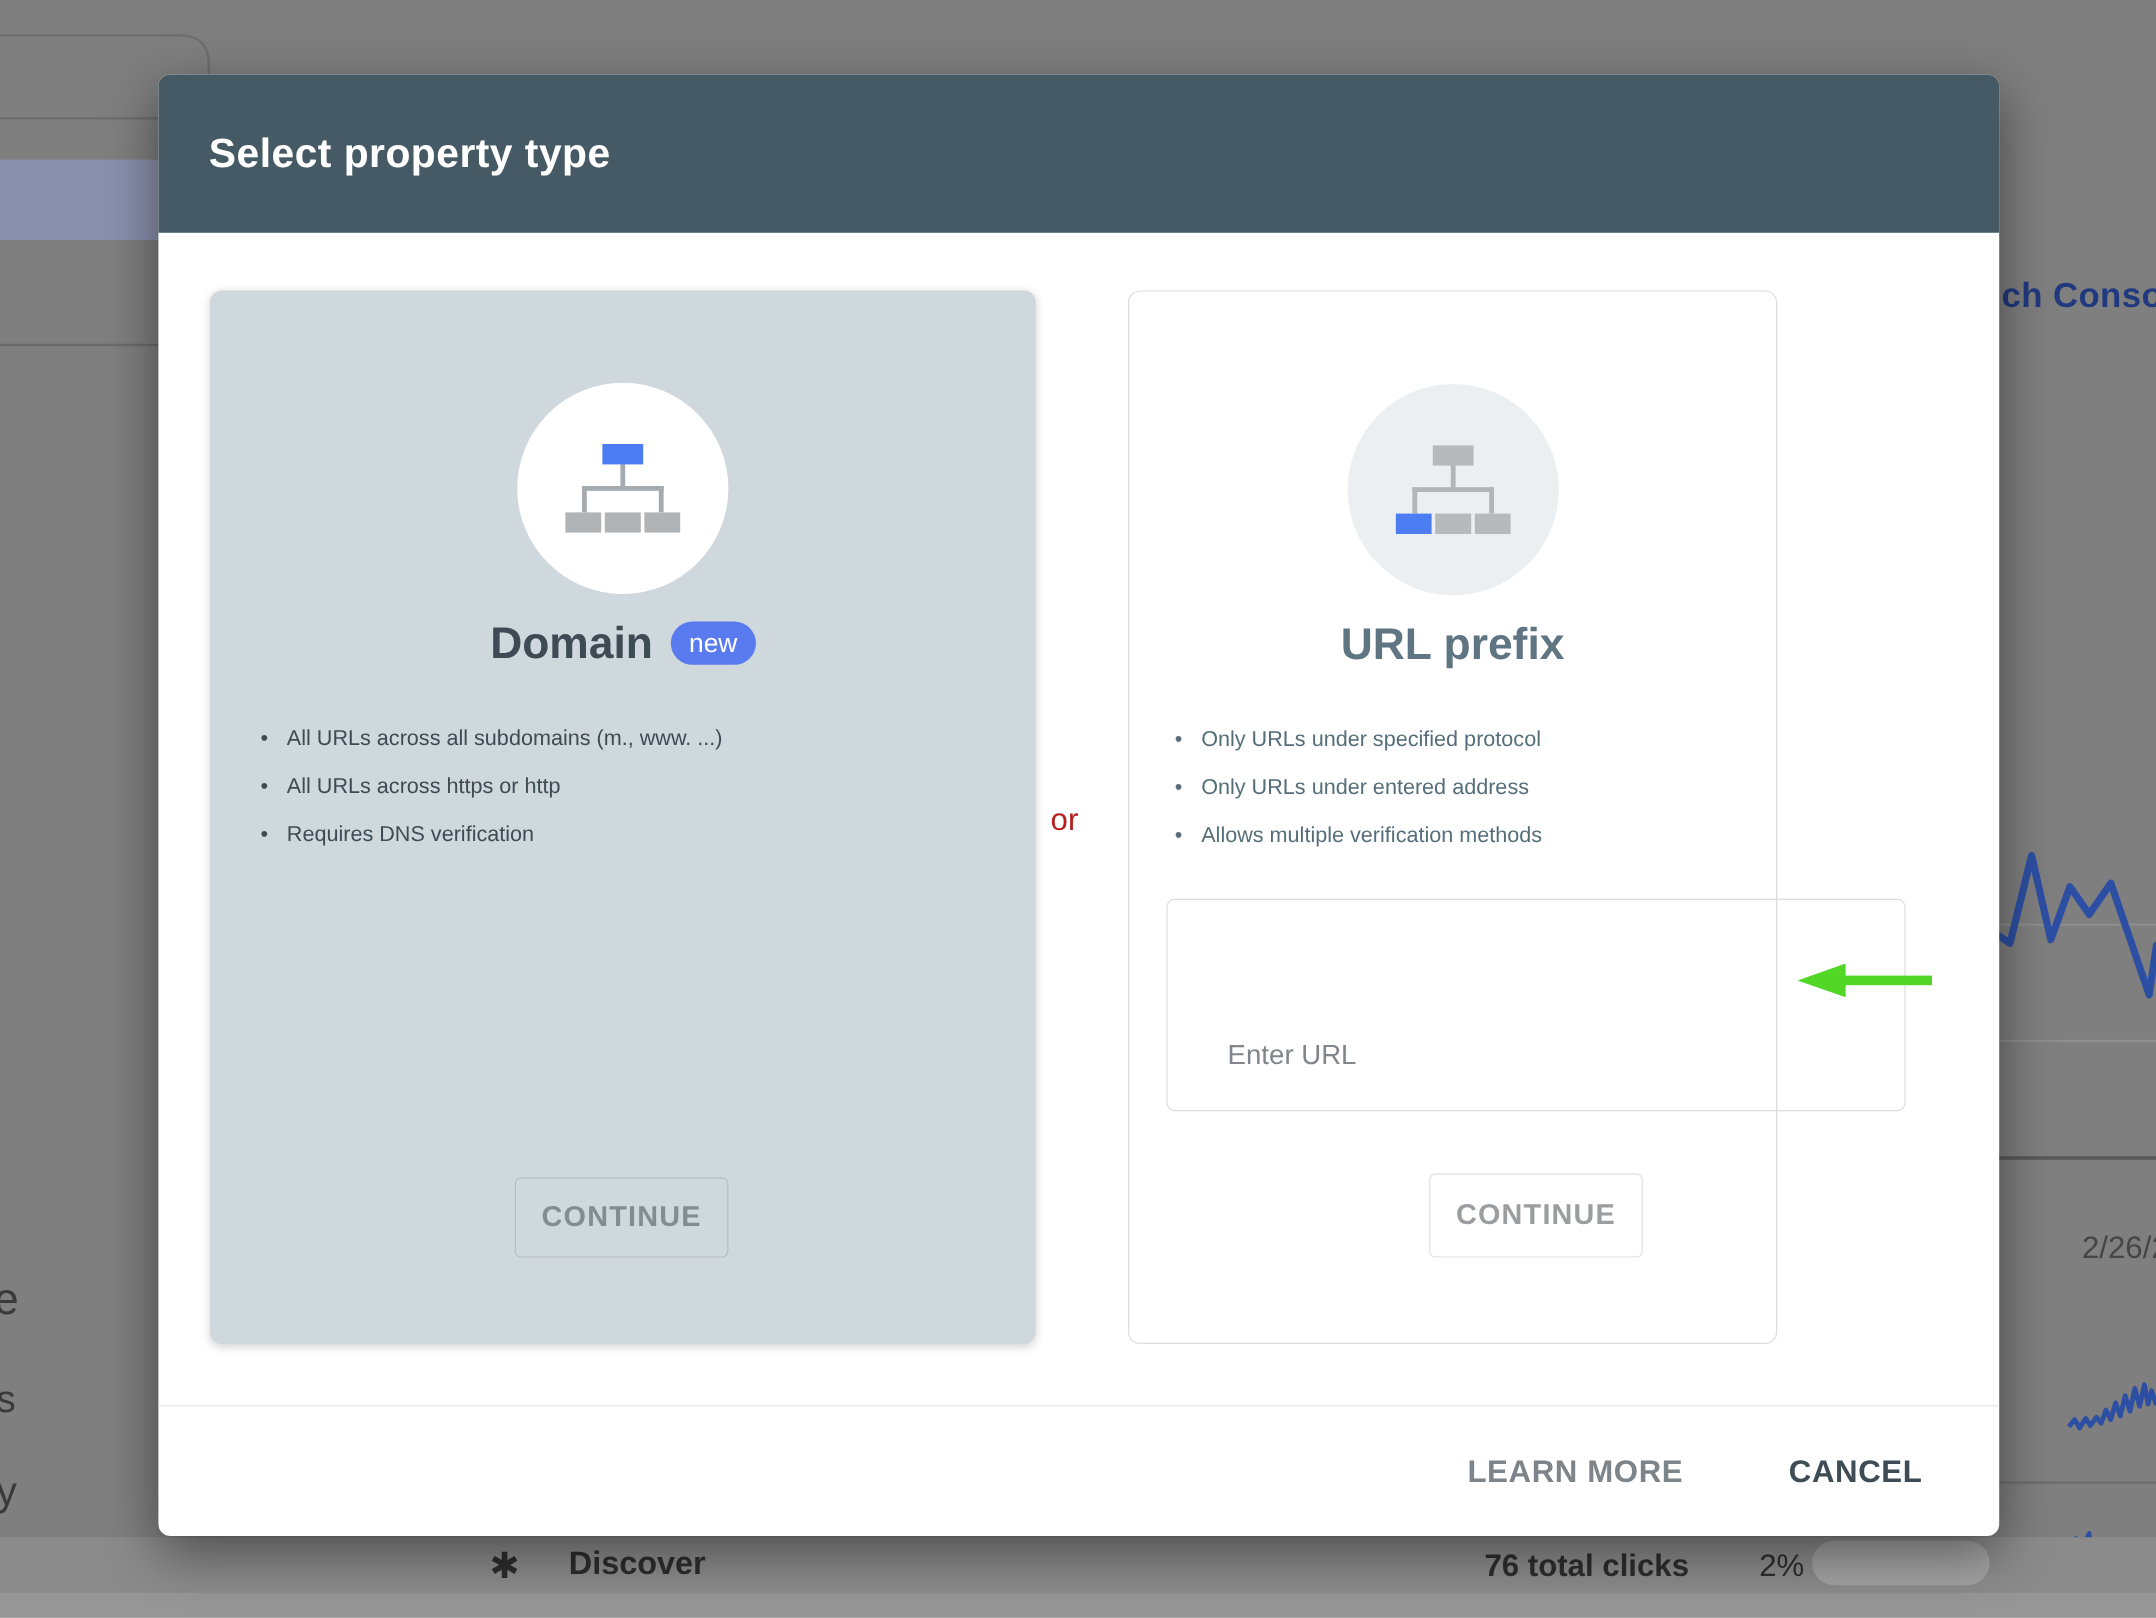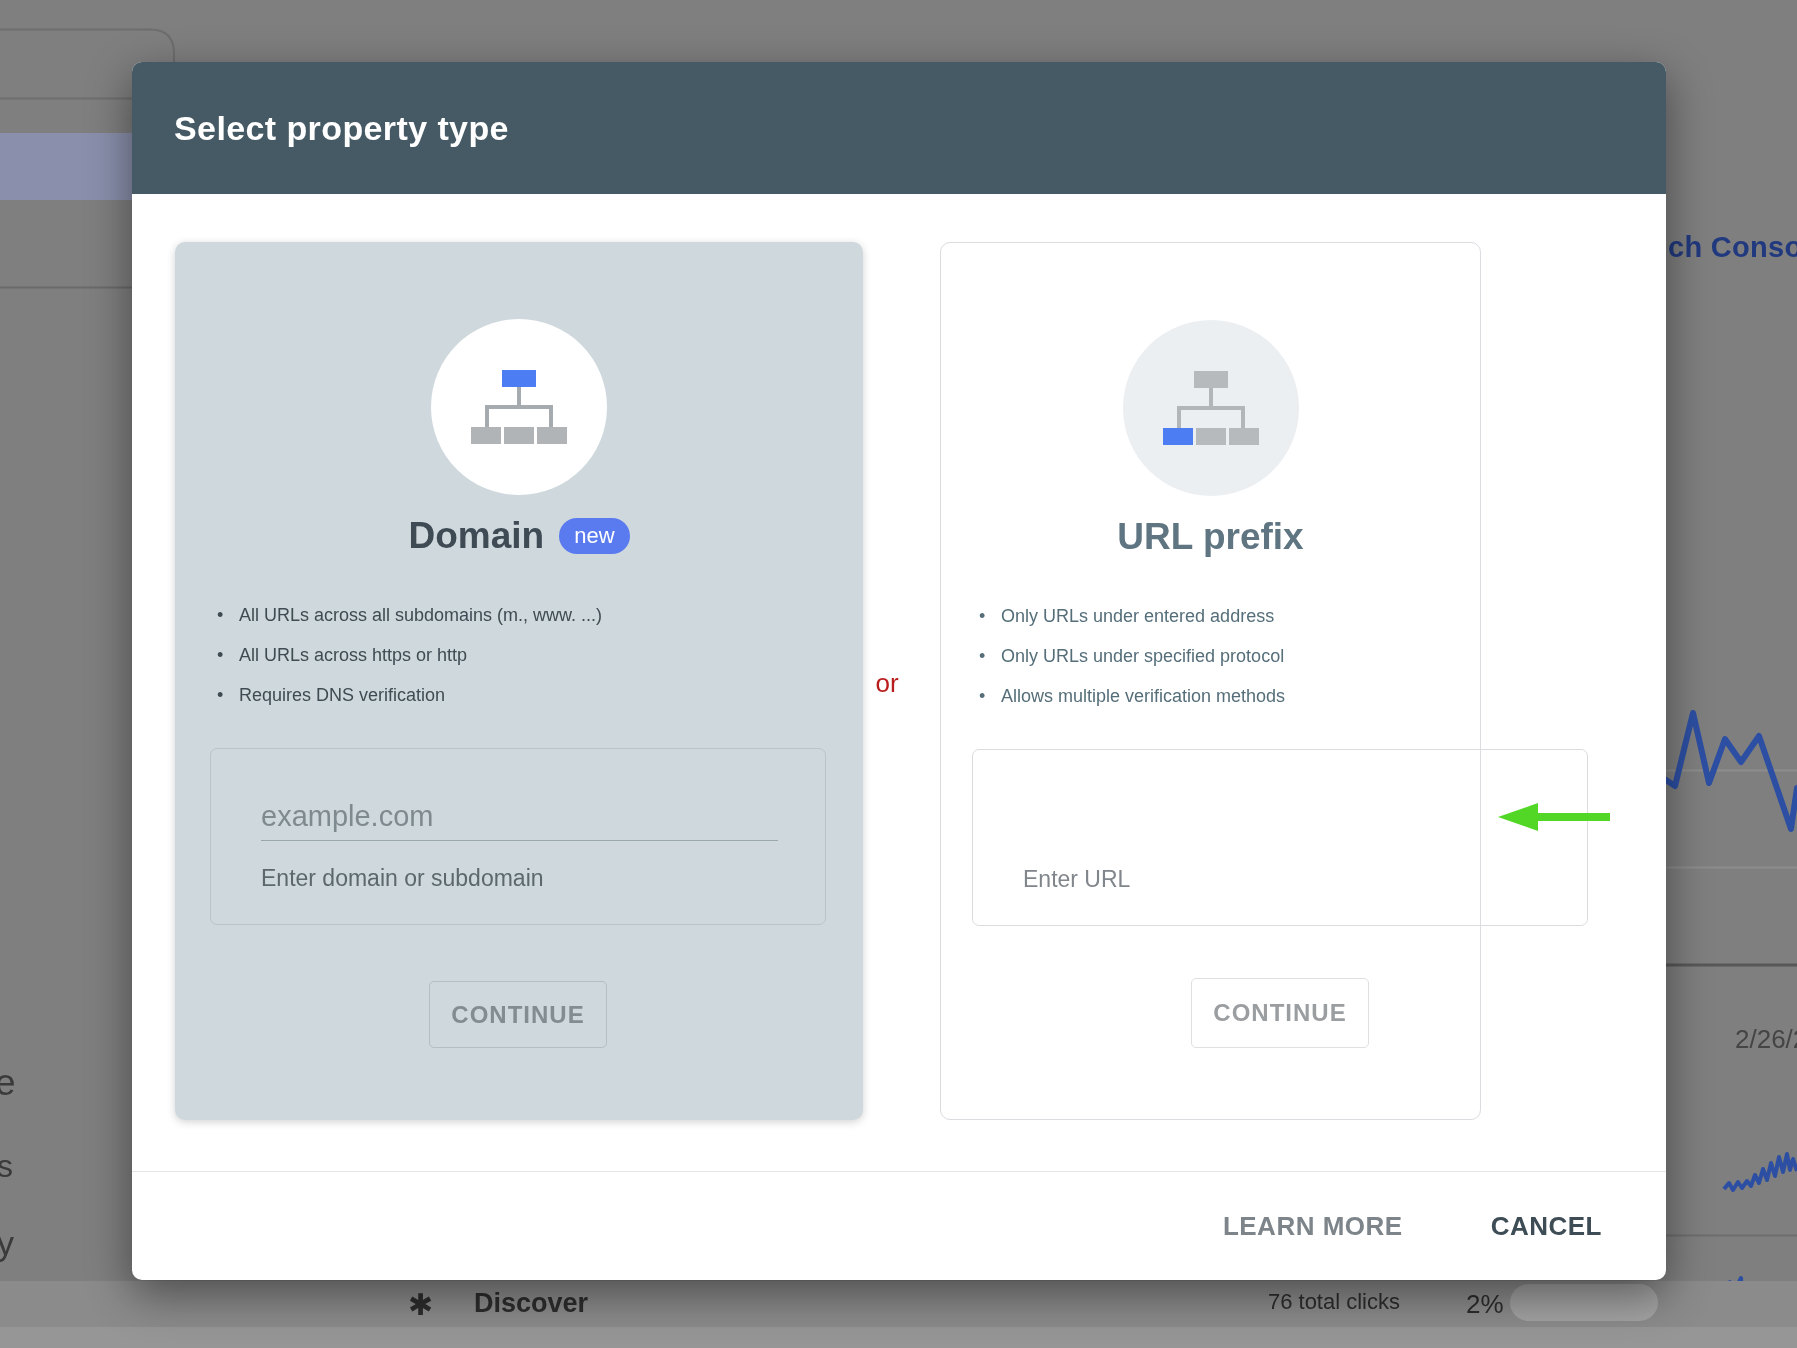--- a/index.html
+++ b/index.html
@@ -13,21 +13,21 @@
   .date-fragment { left:1735px; top:1024px; font-size:26px; color:#454545; }
   .frag-e { left:-5px; top:1062px; font-size:37px; color:#3a3a3a; }
   .frag-s { left:-3px; top:1148px; font-size:32px; color:#3a3a3a; }
   .frag-y { left:-3px; top:1224px; font-size:34px; color:#3a3a3a; }
 
   .discover-band { position:absolute; left:0; top:1281px; width:1797px; height:46px; background:#8b8b8b; z-index:1; }
   .discover-band-lower { position:absolute; left:0; top:1327px; width:1797px; height:21px; background:#969696; z-index:1; }
   .discover-row { position:absolute; z-index:2; color:#2d2d2d; }
   .asterisk-ic { left:408px; top:1287px; font-size:30px; }
   .discover-label { left:474px; top:1288px; font-size:27px;font-weight:bold; }
-  .clicks-val { left:1237px; top:1289px; width:163px; text-align:right; font-size:22px; }
+  .clicks-val { left:1237px; top:1289px; width:163px; text-align:right; font-size:26px;font-weight:bold; }
   .pct-val { left:1466px; top:1289px; font-size:26px; }
   .pct-pill { position:absolute; left:1510px; top:1284px; width:148px; height:37px; border-radius:19px; background:#a2a2a2; z-index:2; }
 
   
   .dialog { position:absolute; left:132px; top:62px; width:1534px; height:1218px;
             background:#fff; border-radius:10px; box-shadow:0 14px 45px rgba(0,0,0,.45); z-index:5; }
   .dialog-header { height:132px; background:#455a64; border-radius:10px 10px 0 0;
                    display:flex; align-items:center; padding-left:42px; }
   .dialog-title { color:#fff; font-size:34px; font-weight:700; letter-spacing:.4px; }
 
@@ -141,24 +141,20 @@
     </div>
     <div class="card-title-row">
       <span class="card-title">Domain</span>
       <span class="new-badge">new</span>
     </div>
     <ul class="bullets">
       <li>All URLs across all subdomains (m., www. ...)</li>
       <li>All URLs across https or http</li>
       <li>Requires DNS verification</li>
     </ul>
-    <div class="input-box">
-      <input class="prop-input" type="text" placeholder="example.com" style="">
-      <div class="input-helper">Enter domain or subdomain</div>
-    </div>
     <button class="continue-btn">CONTINUE</button>
   </div>
 
   <div class="or-label">or</div>
 
   <div class="card card-url">
     <div class="icon-circle">
       <svg width="96" height="74" viewBox="0 0 96 74">
         <rect x="14" y="35" width="68" height="4" fill="#b3b6b9"></rect>
         <rect x="46" y="15" width="4" height="22" fill="#b3b6b9"></rect>
@@ -167,22 +163,22 @@
         <rect x="31" y="0" width="34" height="17" fill="#b7babd"></rect>
         <rect x="0" y="57" width="30" height="17" fill="#4d7df2"></rect>
         <rect x="33" y="57" width="30" height="17" fill="#b7babd"></rect>
         <rect x="66" y="57" width="30" height="17" fill="#b7babd"></rect>
       </svg>
     </div>
     <div class="card-title-row">
       <span class="card-title">URL prefix</span>
     </div>
     <ul class="bullets">
+      <li>Only URLs under specified protocol</li>
       <li>Only URLs under entered address</li>
-      <li>Only URLs under specified protocol</li>
       <li>Allows multiple verification methods</li>
     </ul>
     <div class="input-box">
       <div class="input-helper">Enter URL</div>
     </div>
     <button class="continue-btn">CONTINUE</button>
   </div>
 
   <svg class="green-arrow" width="112" height="30" viewBox="0 0 112 30">
     <polygon points="0,15 40,1 40,29" fill="#52d726"></polygon>

